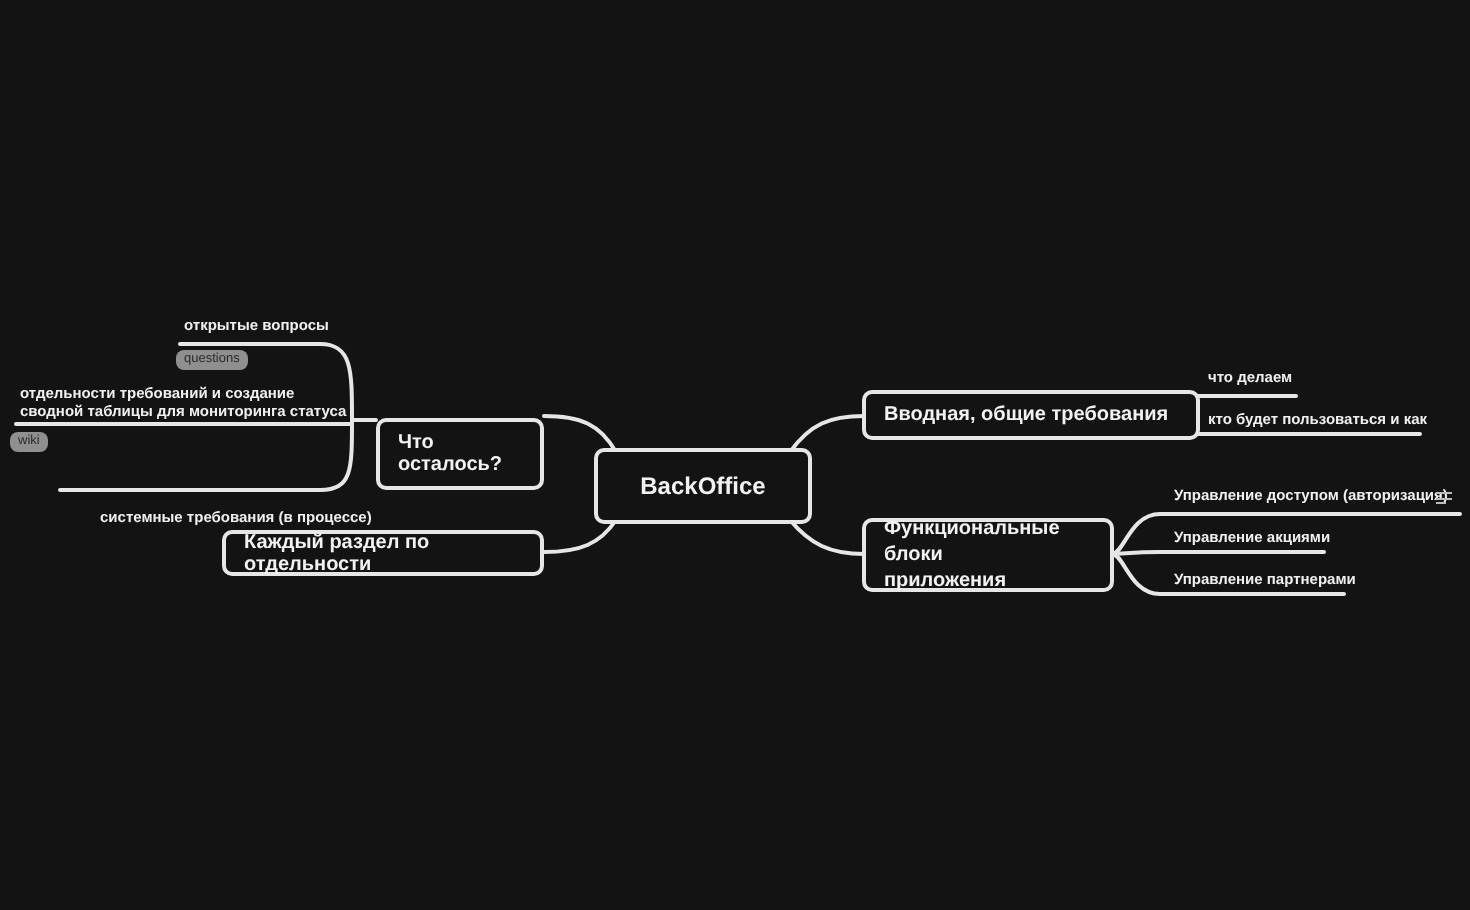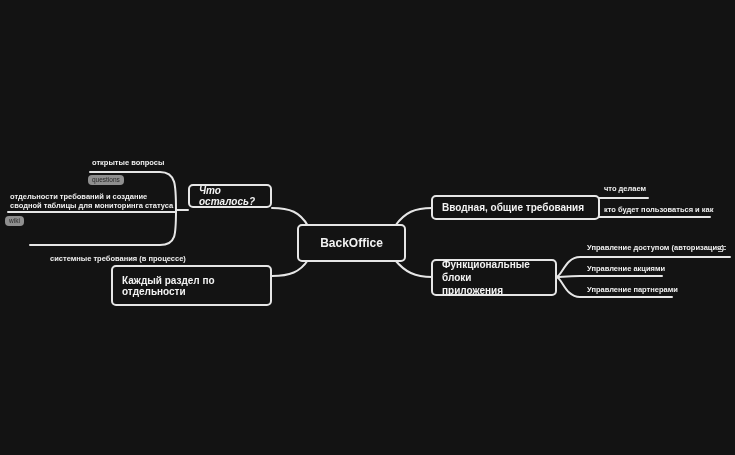--- a/index.html
+++ b/index.html
@@ -36,25 +36,25 @@
     <path d="M556,277 C562,277 565,257 580,257 L730,257"></path>
     <path d="M556,277 C562,277 566,276 580,276 L662,276"></path>
     <path d="M556,277 C562,277 565,297 580,297 L672,297"></path>
   </g>
 </svg>
 
 <div class="node root">
     <span>BackOffice</span>
   </div>
 
-<div class="node main" style="left:188px;top:184px;width:84px;height:24px;font-style:italic;">
+<div class="node main" style="left:188px;top:209px;width:84px;height:36px;">
     <span>Что осталось?</span>
   </div>
 
-<div class="node main" style="left:111px;top:265px;width:161px;height:41px;">
+<div class="node main" style="left:111px;top:265px;width:161px;height:23px;">
     <span>Каждый раздел по отдельности</span>
   </div>
 
 <div class="node main" style="left:431px;top:195px;width:169px;height:25px;">
     <span>Вводная, общие требования</span>
   </div>
 
 <div class="node main" style="left:431px;top:259px;width:126px;height:37px;line-height:13px;flex-direction:column;align-items:flex-start;justify-content:center;">
   <span>Функциональные блоки</span>
   <span>приложения</span>

